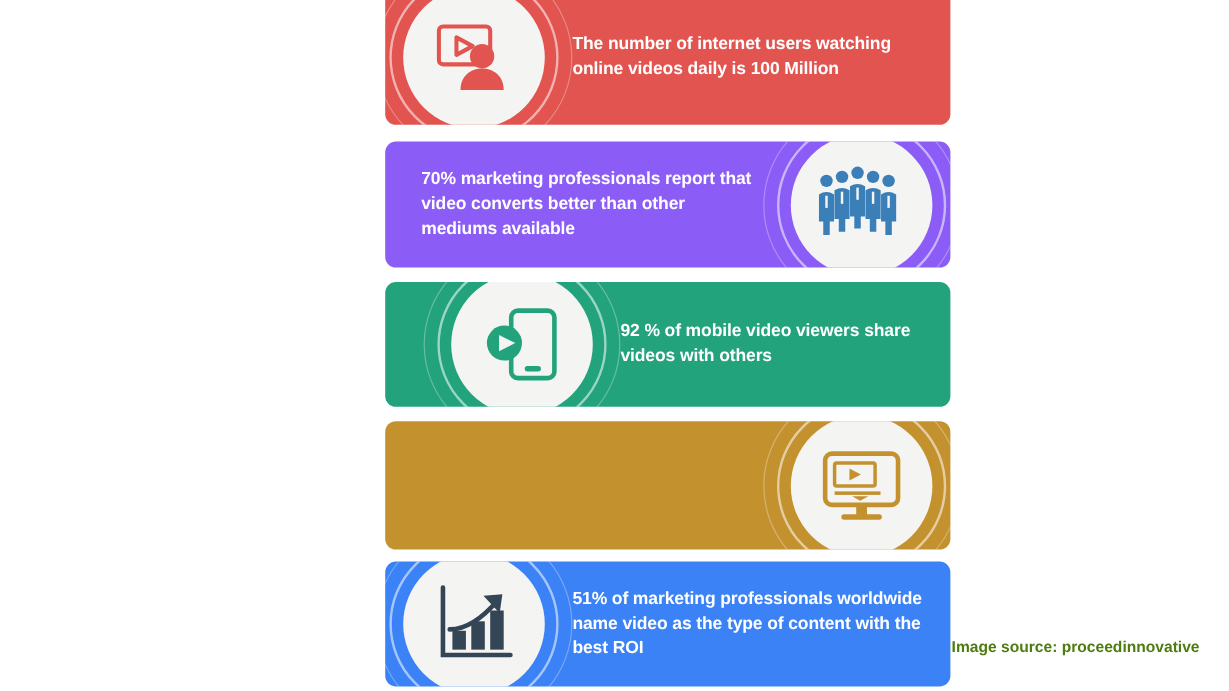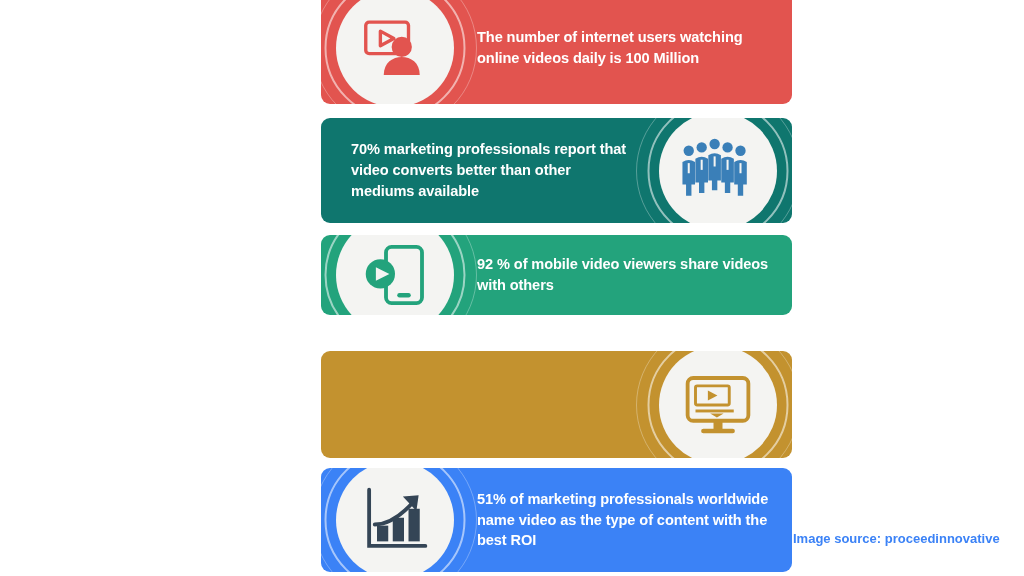--- a/index.html
+++ b/index.html
@@ -92,21 +92,21 @@
   .icon-left  .stat-text { padding: 0 18px 0 8px; }
   .icon-right .stat-text { padding: 0 8px 0 30px; }
 
   
   #source-caption {
     position: absolute;
     left: 793px;
     top: 531px;
     font-size: 13px;
     font-weight: bold;
-    color: #3b82f6;
+    color: #4d7c0f;
     white-space: nowrap;
   }
 </style>
 </head>
 <body>
 
 <div id="infographic">
     <div class="stat-bar icon-left" style="top: -8px; height: 112px; background: rgb(226, 84, 79);">
       <div class="medallion">
         <div class="ring-outer"></div>
@@ -114,21 +114,21 @@
         <div class="disc" style="background: rgb(244, 244, 242);"></div>
         <svg viewBox="0 0 64 64" class="glyph">
           <rect x="6" y="9" width="38" height="28" rx="3" fill="none" stroke="#e2544f" stroke-width="3"></rect>
           <path d="M19 17 L31 23.5 L19 30 Z" fill="none" stroke="#e2544f" stroke-width="3" stroke-linejoin="round"></path>
           <circle cx="38" cy="31" r="9" fill="#e2544f"></circle>
           <path d="M22 56 C22 45 30 40 38 40 C46 40 54 45 54 56 Z" fill="#e2544f"></path>
         </svg>
       </div>
       <div class="stat-text">The number of internet users watching online videos daily is 100 Million</div>
     </div>
-    <div class="stat-bar icon-right" style="top: 118px; height: 105px; background: #0f766e;">
+    <div class="stat-bar icon-right" style="top: 118px; height: 105px; background: #8b5cf6;">
       <div class="medallion">
         <div class="ring-outer"></div>
         <div class="ring-mid"></div>
         <div class="disc" style="background: rgb(244, 244, 242);"></div>
         <svg viewBox="0 0 64 64" class="glyph">
           <g>
             <circle cx="6" cy="14" r="4.6" fill="#3a7fb8"></circle>
             <path d="M0.40000000000000036 24 q5.6 -3.4 11.2 0 l0 20 l-3.2 0 l0 10 l-4.8 0 l0 -10 l-3.2 0 Z" fill="#3a7fb8"></path>
             <rect x="5.1" y="25" width="1.8" height="9" fill="#f4f4f2"></rect>
           </g>
@@ -149,21 +149,21 @@
           </g>
           <g>
             <circle cx="52" cy="14" r="4.6" fill="#3a7fb8"></circle>
             <path d="M46.4 24 q5.6 -3.4 11.2 0 l0 20 l-3.2 0 l0 10 l-4.8 0 l0 -10 l-3.2 0 Z" fill="#3a7fb8"></path>
             <rect x="51.1" y="25" width="1.8" height="9" fill="#f4f4f2"></rect>
           </g>
         </svg>
       </div>
       <div class="stat-text">70% marketing professionals report that video converts better than other mediums available</div>
     </div>
-    <div class="stat-bar icon-left" style="top: 235px; height: 80px; background: rgb(35, 163, 124);">
+    <div class="stat-bar icon-left" style="top: 235px; height: 104px; background: rgb(35, 163, 124); padding-left: 40px;">
       <div class="medallion">
         <div class="ring-outer"></div>
         <div class="ring-mid"></div>
         <div class="disc" style="background: rgb(244, 244, 242);"></div>
         <svg viewBox="0 0 64 64" class="glyph">
           <rect x="24" y="7" width="32" height="50" rx="5" fill="none" stroke="#23a37c" stroke-width="3.4"></rect>
           <rect x="34" y="48" width="12" height="4" rx="2" fill="#23a37c"></rect>
           <circle cx="19" cy="31" r="13" fill="#23a37c"></circle>
           <path d="M15 25 L27 31 L15 37 Z" fill="#f4f4f2"></path>
         </svg>

